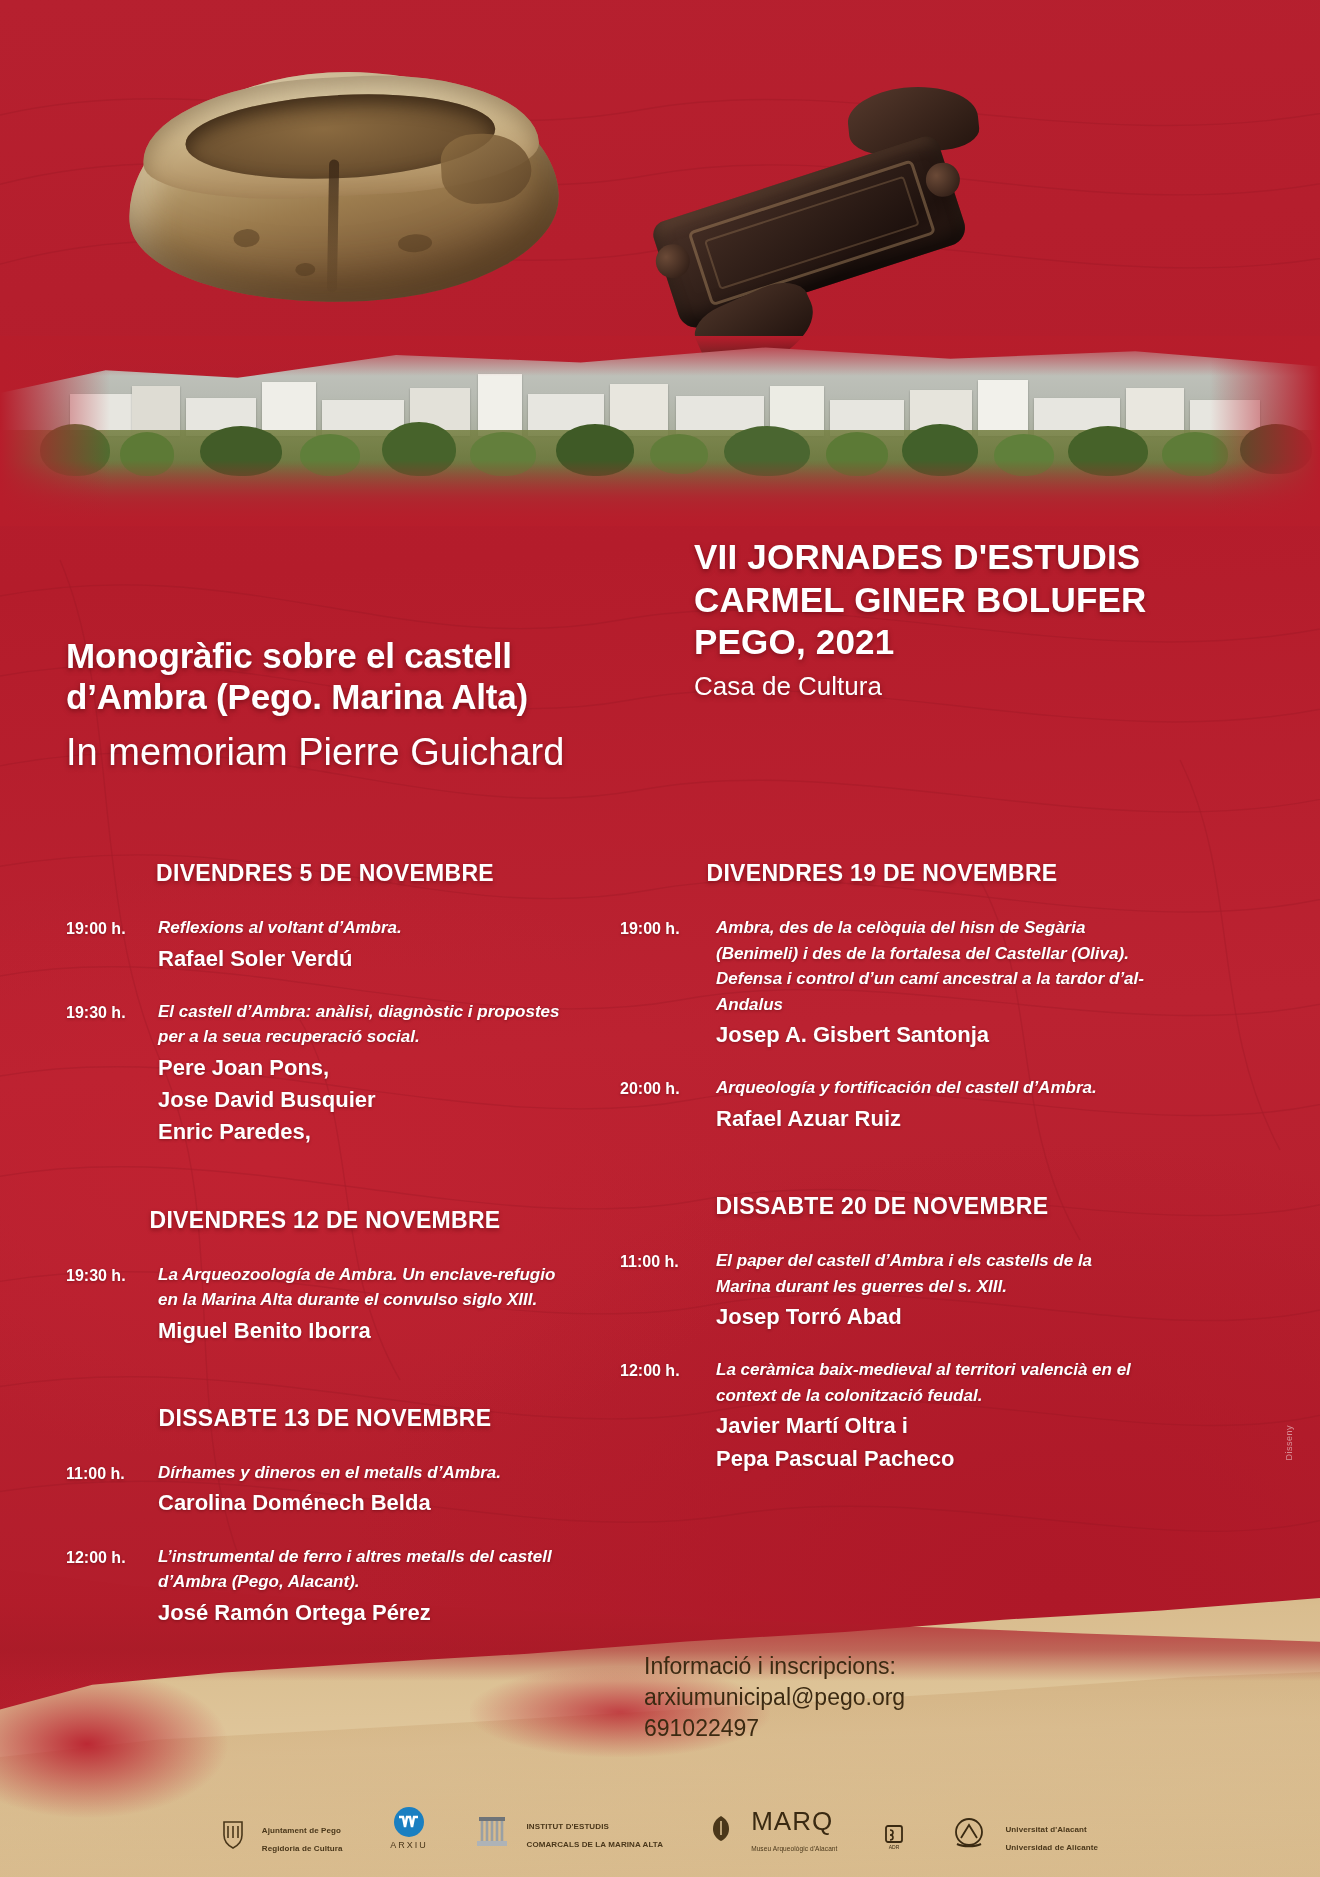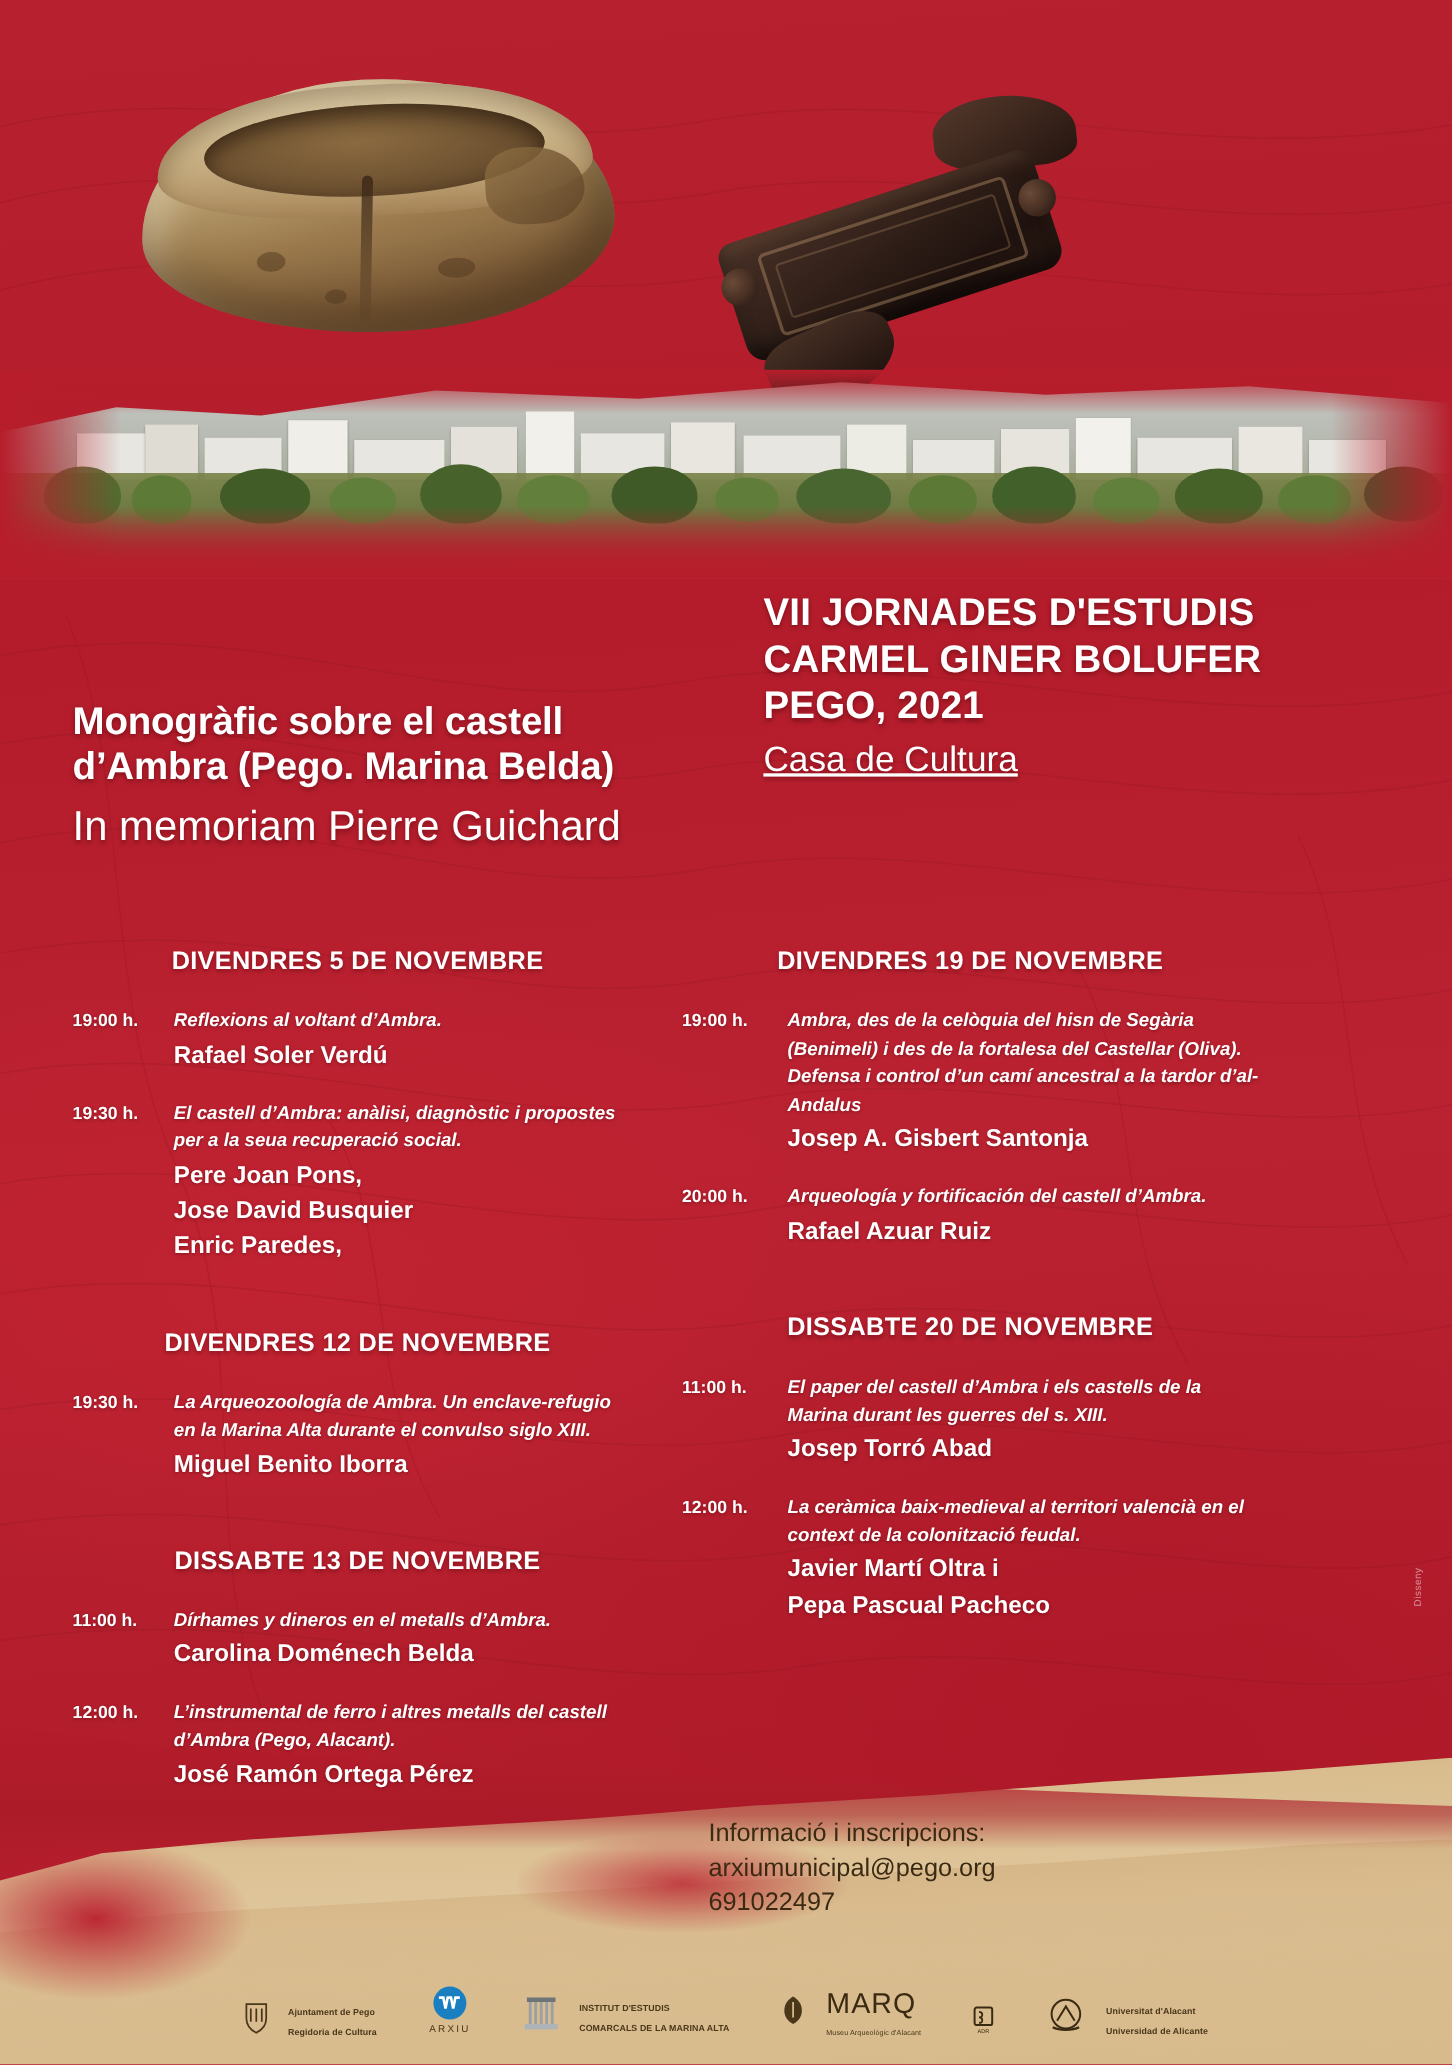--- a/index.html
+++ b/index.html
@@ -183,21 +183,21 @@
     font-size:38px;font-weight:normal;margin-top:12px;line-height:1.2;
   }
   .head-right{
     position:absolute;right:66px;top:536px;width:560px;color:#fff;
     text-shadow:0 2px 5px rgba(70,0,8,.5);
   }
   .head-right .r1,.head-right .r2,.head-right .r3{
     font-size:35px;font-weight:bold;line-height:1.22;letter-spacing:.2px;
   }
   .head-right .r4{
-    font-size:32px;font-weight:normal;margin-top:7px;line-height:1.2;text-decoration:underline;
+    font-size:26px;font-weight:normal;margin-top:7px;line-height:1.2;
   }
 
   .col{position:absolute;color:#fff;}
   .col-left{left:66px;top:860px;width:500px;}
   .col-right{left:620px;top:860px;width:530px;}
 
   .daytitle{
     font-size:23px;font-weight:bold;letter-spacing:.3px;
     text-align:center;margin:0 0 28px 0;
     text-shadow:0 2px 4px rgba(70,0,8,.45);
@@ -344,21 +344,21 @@
   </div>
 
   <div class="sandband"></div>
   <div class="sandband2"></div>
   <div class="redsurf"></div>
   <div class="redblob"></div>
   <div class="redblob2"></div>
 
   <div class="head-left txt">
     <div class="l1">Monogràfic sobre el castell</div>
-    <div class="l2">d’Ambra (Pego. Marina Belda)</div>
+    <div class="l2">d’Ambra (Pego. Marina Alta)</div>
     <div class="memo">In memoriam Pierre Guichard</div>
   </div>
 
   <div class="head-right txt">
     <div class="r1">VII JORNADES D'ESTUDIS</div>
     <div class="r2">CARMEL GINER BOLUFER</div>
     <div class="r3">PEGO, 2021</div>
     <div class="r4">Casa de Cultura</div>
   </div>
 

